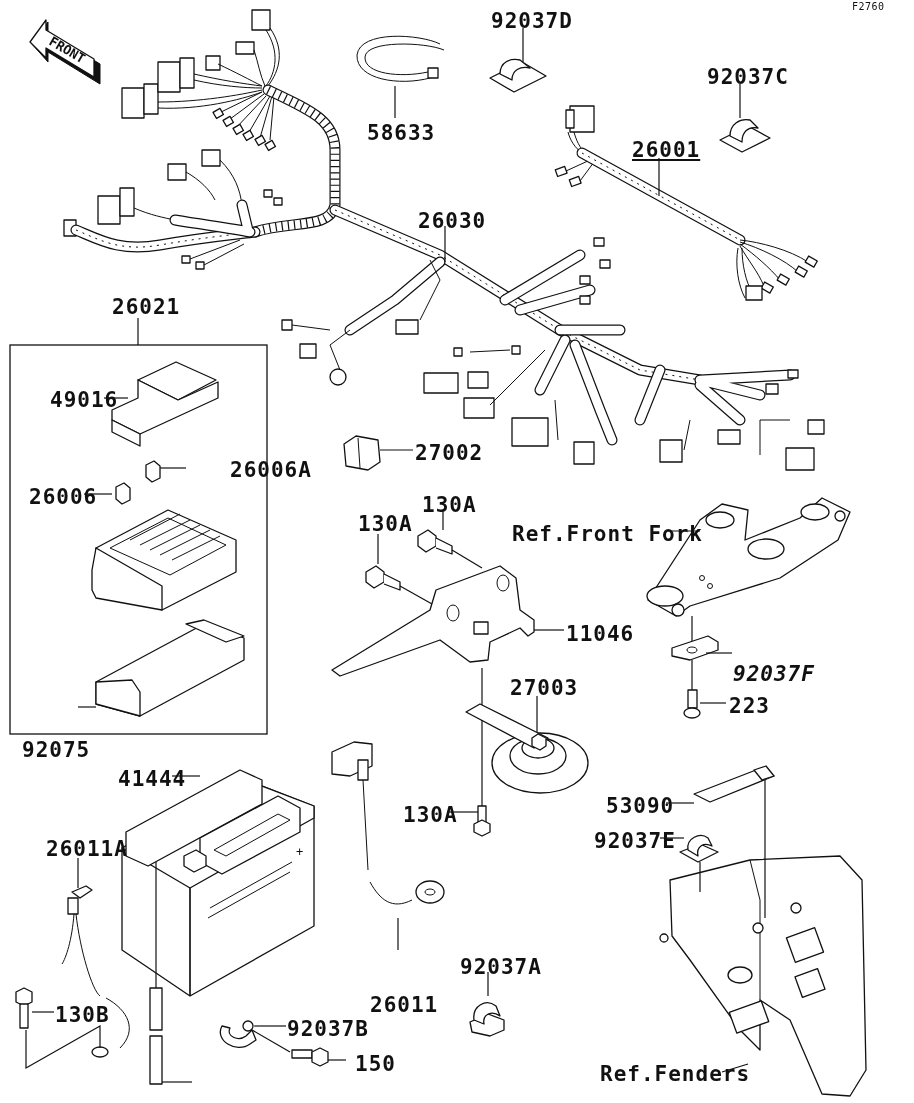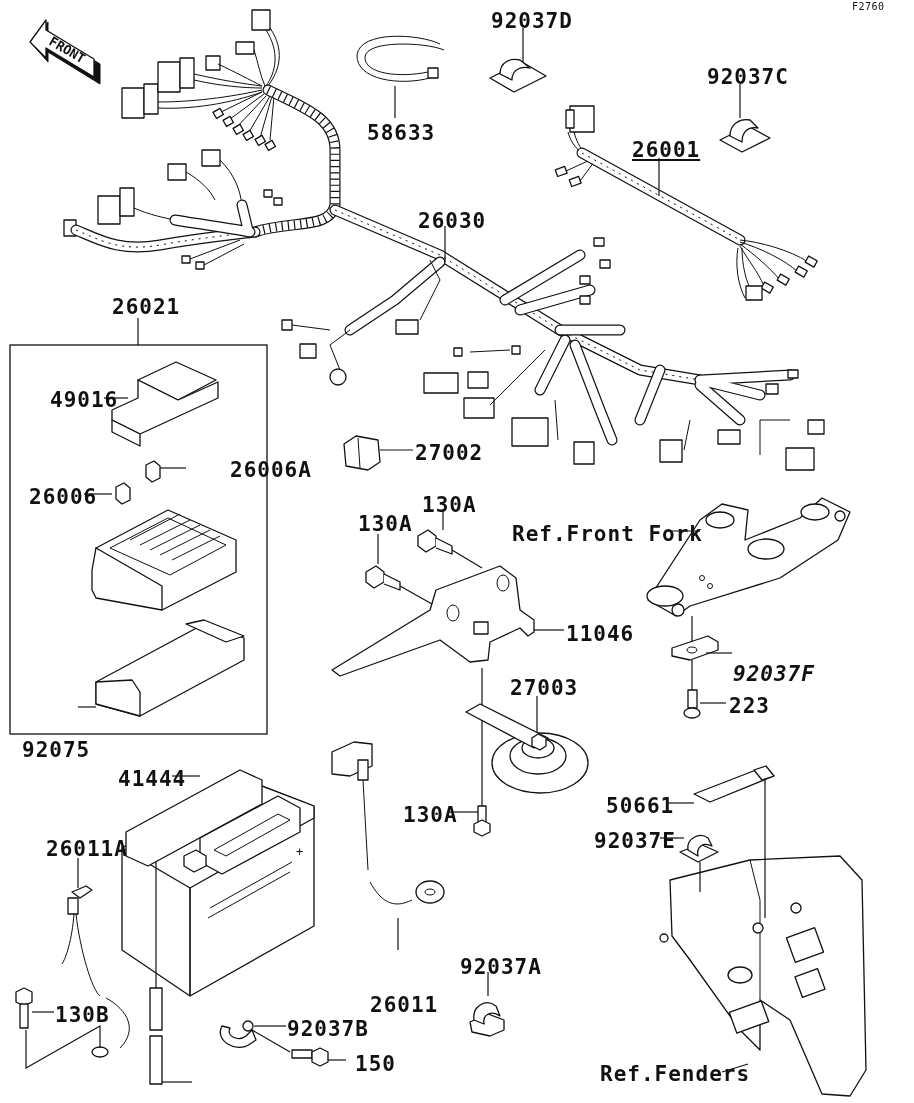--- a/index.html
+++ b/index.html
@@ -335,21 +335,21 @@
 <span class="lbl" style="left:22px;top:704px;margin-top:36px;">92075</span>
 <span class="lbl" style="left:415px;top:443px;">27002</span>
 <span class="lbl" style="left:358px;top:514px;">130A</span>
 <span class="lbl" style="left:422px;top:495px;">130A</span>
 <span class="lbl" style="left:512px;top:524px;">Ref.Front Fork</span>
 <span class="lbl" style="left:566px;top:624px;">11046</span>
 <span class="lbl" style="left:733px;top:664px;font-style:italic;">92037F</span>
 <span class="lbl" style="left:510px;top:678px;">27003</span>
 <span class="lbl" style="left:729px;top:696px;">223</span>
 <span class="lbl" style="left:118px;top:769px;">41444</span>
-<span class="lbl" style="left:606px;top:796px;">50661</span>
+<span class="lbl" style="left:606px;top:796px;">53090</span>
 <span class="lbl" style="left:403px;top:805px;">130A</span>
 <span class="lbl" style="left:594px;top:831px;">92037E</span>
 <span class="lbl" style="left:46px;top:839px;">26011A</span>
 <span class="lbl" style="left:370px;top:953px;margin-top:42px;">26011</span>
 <span class="lbl" style="left:460px;top:957px;">92037A</span>
 <span class="lbl" style="left:55px;top:1005px;">130B</span>
 <span class="lbl" style="left:287px;top:1019px;">92037B</span>
 <span class="lbl" style="left:355px;top:1054px;">150</span>
 <span class="lbl" style="left:195px;top:1075px;margin-top:39px;">703</span>
 <span class="lbl" style="left:600px;top:1064px;">Ref.Fenders</span>

